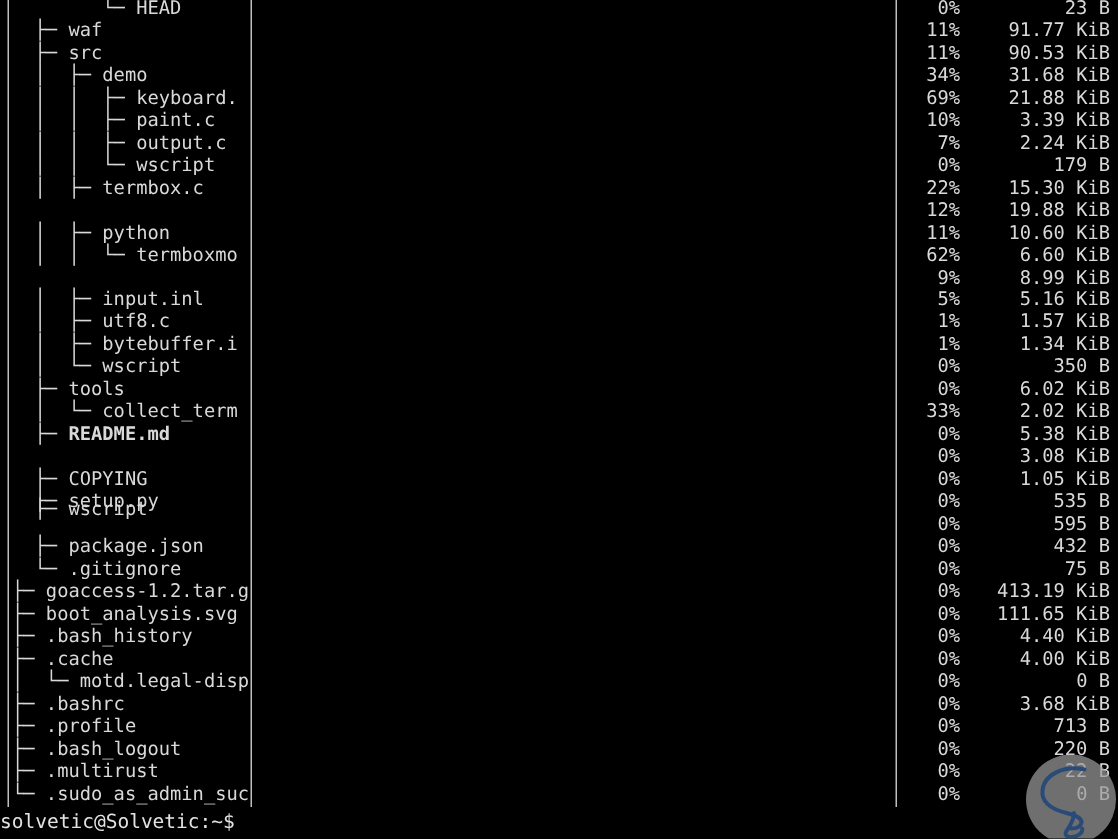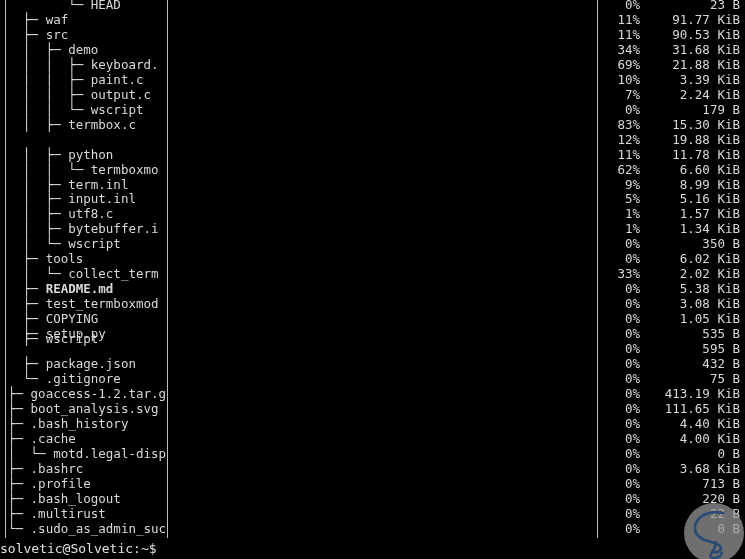--- a/index.html
+++ b/index.html
@@ -119,29 +119,27 @@
       <div class="tree-text" style="top: 11.96px; left: 8px;">  ├─ waf</div>
       <div class="tree-text" style="top: 26.92px; left: 8px;">  ├─ src</div>
       <div class="tree-text" style="top: 41.88px; left: 8px;">  │  ├─ demo</div>
       <div class="tree-text" style="top: 56.84px; left: 8px;">  │  │  ├─ keyboard.</div>
       <div class="tree-text" style="top: 71.8px; left: 8px;">  │  │  ├─ paint.c</div>
       <div class="tree-text" style="top: 101.72px; left: 8px;">  │  │  └─ wscript</div>
       <div class="tree-text" style="top: 86.76px; left: 8px;">  │  │  ├─ output.c</div>
       <div class="tree-text" style="top: 116.68px; left: 8px;">  │  ├─ termbox.c</div>
       <div class="tree-text" style="top: 146.6px; left: 8px;">  │  ├─ python</div>
       <div class="tree-text" style="top: 161.56px; left: 8px;">  │  │  └─ termboxmo</div>
-      <div class="tree-text" style="top: 176.52px; left: 8px;">  │  ├─ term.inl</div>
       <div class="tree-text" style="top: 191.48px; left: 8px;">  │  ├─ input.inl</div>
       <div class="tree-text" style="top: 206.44px; left: 8px;">  │  ├─ utf8.c</div>
       <div class="tree-text" style="top: 221.4px; left: 8px;">  │  ├─ bytebuffer.i</div>
       <div class="tree-text" style="top: 236.36px; left: 8px;">  │  └─ wscript</div>
       <div class="tree-text" style="top: 251.32px; left: 8px;">  ├─ tools</div>
       <div class="tree-text" style="top: 266.28px; left: 8px;">  │  └─ collect_term</div>
       <div class="tree-text" style="top: 281.24px; left: 8px; font-weight: bold;">  ├─ README.md</div>
-      <div class="tree-text" style="top: 296.2px; left: 8px;">  ├─ test_termboxmod</div>
       <div class="tree-text" style="top: 311.16px; left: 8px;">  ├─ COPYING</div>
       <div class="tree-text" style="top: 326.12px; left: 8px;">  ├─ setup.py</div>
       <div class="tree-text" style="top: 331px; left: 8px;">  ├─ wscript</div>
       <div class="tree-text" style="top: 356.04px; left: 8px;">  ├─ package.json</div>
       <div class="tree-text" style="top: 371px; left: 8px;">  └─ .gitignore</div>
       <div class="tree-text" style="top: 385.96px; left: 8px;">├─ goaccess-1.2.tar.g</div>
       <div class="tree-text" style="top: 415.88px; left: 8px;">├─ .bash_history</div>
       <div class="tree-text" style="top: 400.92px; left: 8px;">├─ boot_analysis.svg</div>
       <div class="tree-text" style="top: 430.84px; left: 8px;">├─ .cache</div>
       <div class="tree-text" style="top: 445.8px; left: 8px;">│  └─ motd.legal-disp</div>
@@ -153,23 +151,23 @@
     </div>
   <div id="size-pane">
       <div class="row" style="top: -3px;"><span class="pct">0%</span><span class="size">23 B</span></div>
       <div class="row" style="top: 11.96px;"><span class="pct">11%</span><span class="size">91.77 KiB</span></div>
       <div class="row" style="top: 26.92px;"><span class="pct">11%</span><span class="size">90.53 KiB</span></div>
       <div class="row" style="top: 41.88px;"><span class="pct">34%</span><span class="size">31.68 KiB</span></div>
       <div class="row" style="top: 56.84px;"><span class="pct">69%</span><span class="size">21.88 KiB</span></div>
       <div class="row" style="top: 71.8px;"><span class="pct">10%</span><span class="size">3.39 KiB</span></div>
       <div class="row" style="top: 86.76px;"><span class="pct">7%</span><span class="size">2.24 KiB</span></div>
       <div class="row" style="top: 101.72px;"><span class="pct">0%</span><span class="size">179 B</span></div>
-      <div class="row" style="top: 116.68px;"><span class="pct">83%</span><span class="size">15.30 KiB</span></div>
+      <div class="row" style="top: 116.68px;"><span class="pct">22%</span><span class="size">15.30 KiB</span></div>
       <div class="row" style="top: 131.64px;"><span class="pct">12%</span><span class="size">19.88 KiB</span></div>
-      <div class="row" style="top: 146.6px;"><span class="pct">11%</span><span class="size">11.78 KiB</span></div>
+      <div class="row" style="top: 146.6px;"><span class="pct">11%</span><span class="size">10.60 KiB</span></div>
       <div class="row" style="top: 161.56px;"><span class="pct">62%</span><span class="size">6.60 KiB</span></div>
       <div class="row" style="top: 176.52px;"><span class="pct">9%</span><span class="size">8.99 KiB</span></div>
       <div class="row" style="top: 191.48px;"><span class="pct">5%</span><span class="size">5.16 KiB</span></div>
       <div class="row" style="top: 206.44px;"><span class="pct">1%</span><span class="size">1.57 KiB</span></div>
       <div class="row" style="top: 221.4px;"><span class="pct">1%</span><span class="size">1.34 KiB</span></div>
       <div class="row" style="top: 236.36px;"><span class="pct">0%</span><span class="size">350 B</span></div>
       <div class="row" style="top: 251.32px;"><span class="pct">0%</span><span class="size">6.02 KiB</span></div>
       <div class="row" style="top: 266.28px;"><span class="pct">33%</span><span class="size">2.02 KiB</span></div>
       <div class="row" style="top: 281.24px;"><span class="pct">0%</span><span class="size">5.38 KiB</span></div>
       <div class="row" style="top: 296.2px;"><span class="pct">0%</span><span class="size">3.08 KiB</span></div>

